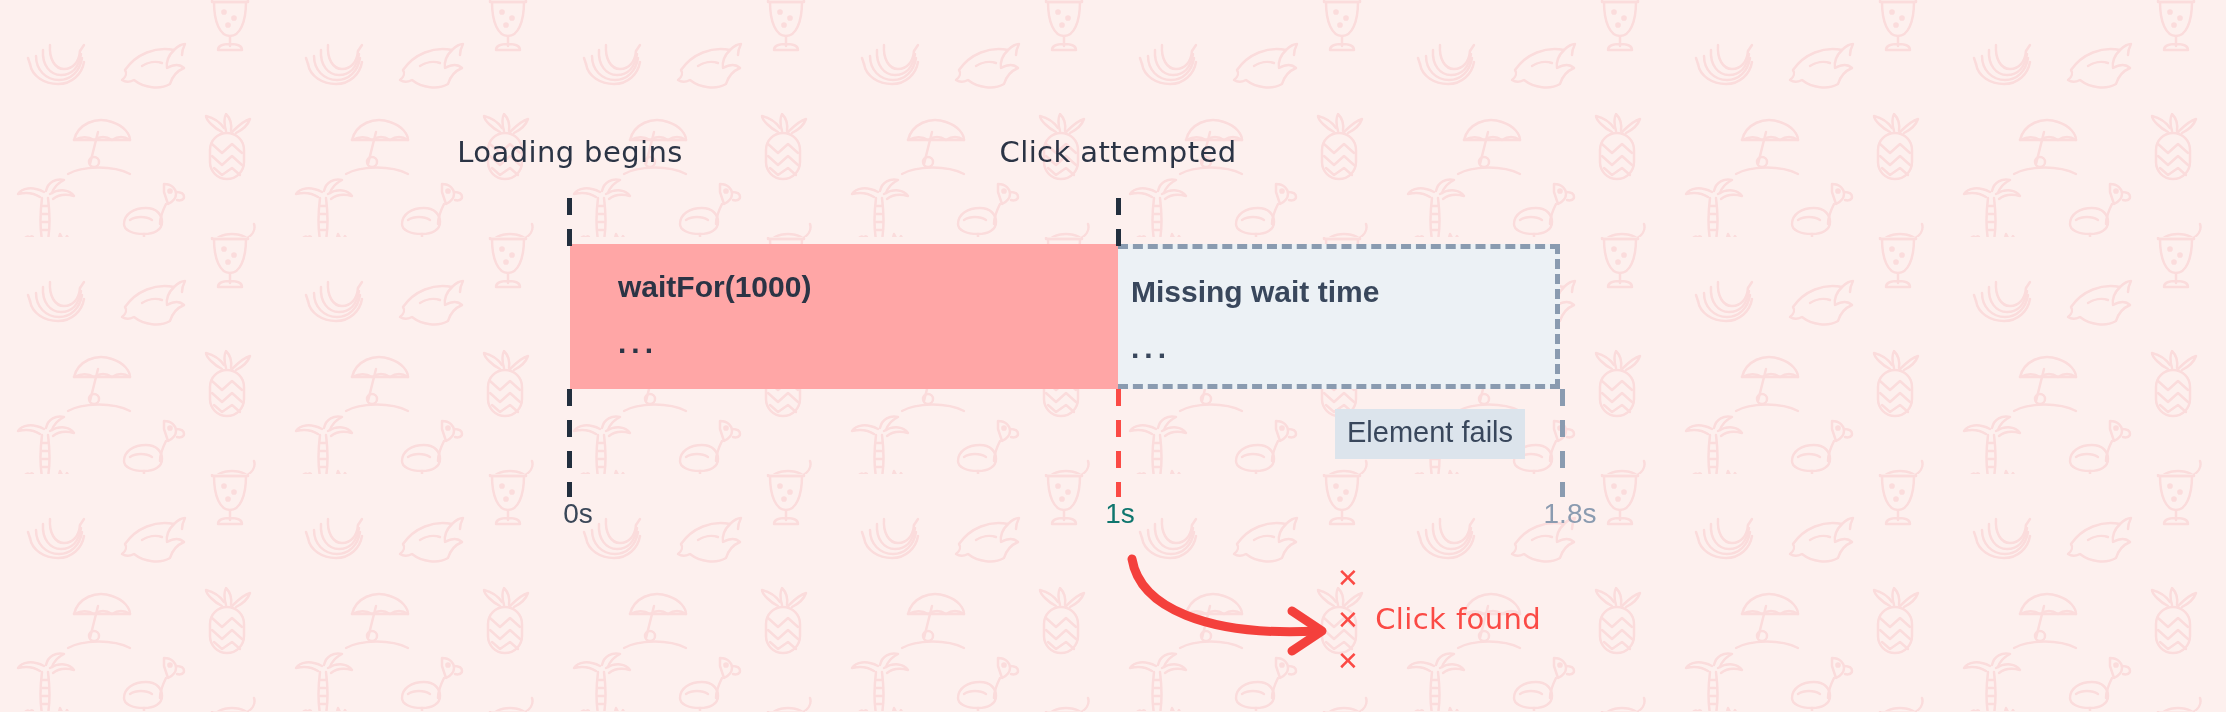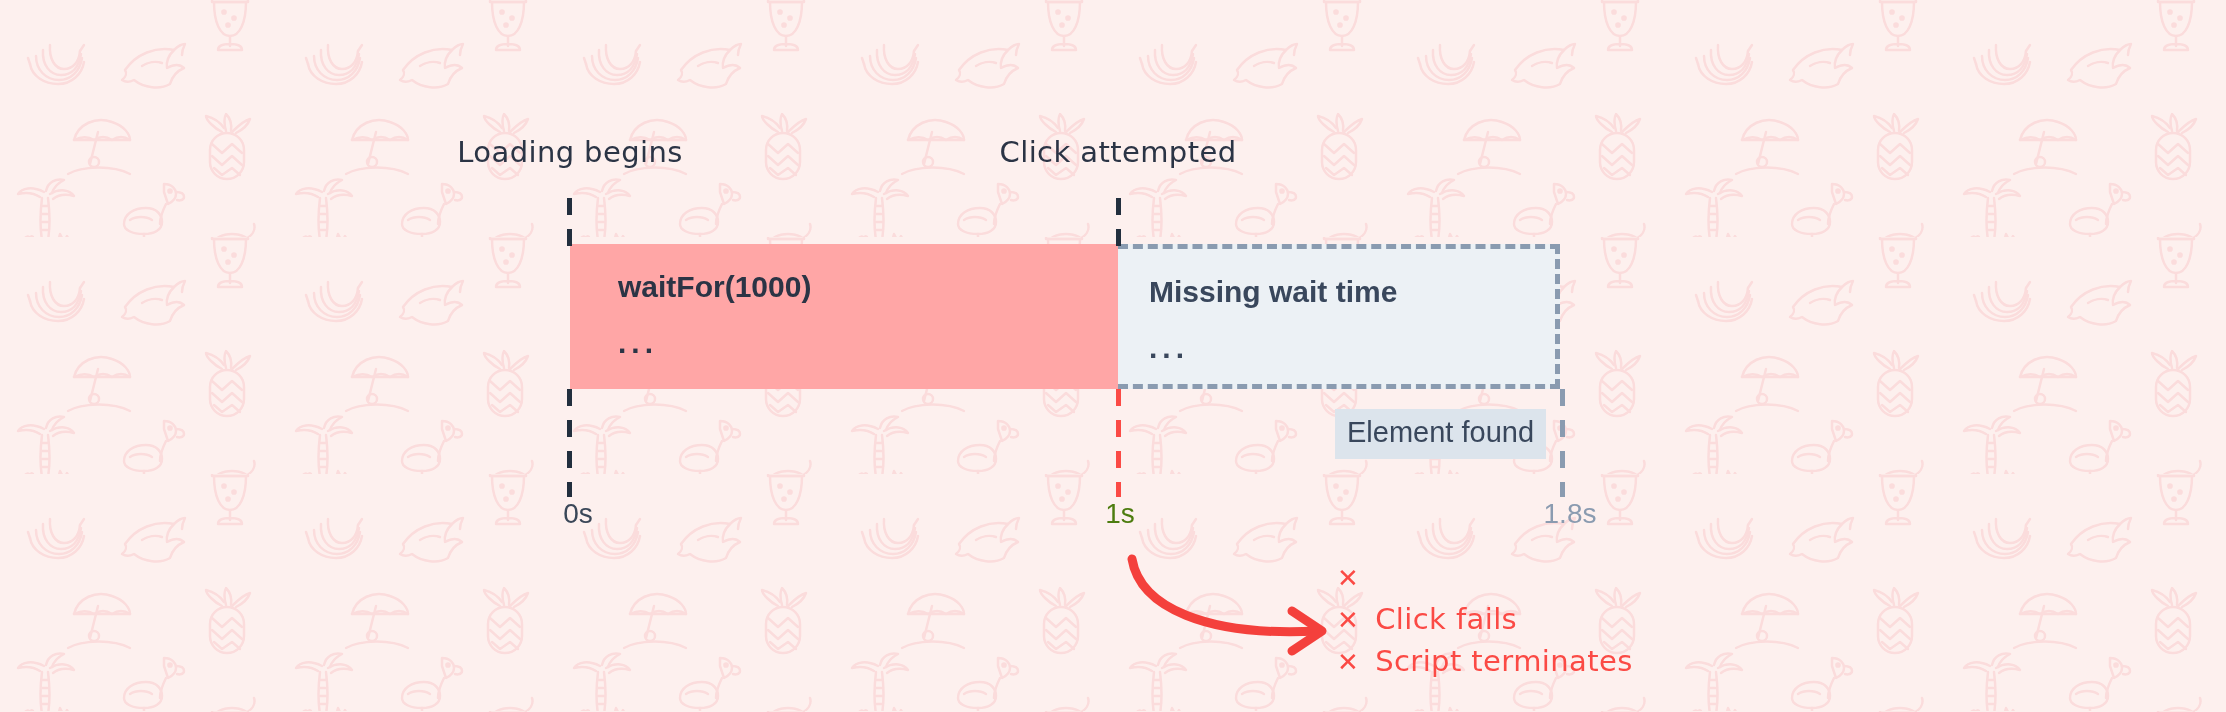--- a/index.html
+++ b/index.html
@@ -75,21 +75,21 @@
     padding: 28px 0 0 30px;
   }
   .bar-red {
     background: #FFA6A6;
     padding-left: 48px;
   }
   .bar-blue {
     background: #ECF1F5;
     border: 5px dashed #8A9BB0;
     border-left: none;
-    padding-left: 31px;
+    padding-left: 13px;
   }
   .bar-title {
     font-size: 30px;
     font-weight: bold;
     color: #2B3445;
     line-height: 1;
     margin: 0;
     white-space: nowrap;
   }
   .bar-dots {
@@ -120,21 +120,21 @@
 
   
   .time-label {
     position: absolute;
     z-index: 4;
     font-size: 28px;
     white-space: nowrap;
     transform: translateX(-50%);
   }
   .time-0   { color: #3A4758; margin-left: 8px; }
-  .time-1   { color: #4d7c0f; }
+  .time-1   { color: #0f766e; }
   .time-18  { color: #8A9BB0; }
 
   
   #arrow-wrap {
     position: absolute;
     z-index: 4;
     left: 1110px;
     top: 545px;
     width: 260px;
     height: 125px;
@@ -261,40 +261,39 @@
   <div class="bar bar-red" style="left:570px; top:244px; width:548px; height:145px;">
     <p class="bar-title">waitFor(1000)</p>
     <p class="bar-dots">...</p>
   </div>
 
   <div class="bar bar-blue" style="left:1118px; top:244px; width:442px; height:145px;">
     <p class="bar-title">Missing wait time</p>
     <p class="bar-dots">...</p>
   </div>
 
-  <div id="element-loaded" style="left:1335px; top:409px;">Element found</div>
+  <div id="element-loaded" style="left:1335px; top:409px;">Element fails</div>
 
   <div class="time-label time-0" style="left:570px;  top:498px;">0s</div>
   <div class="time-label time-1" style="left:1120px; top:498px;">1s</div>
   <div class="time-label time-18" style="left:1562px; top:498px;margin-left:8px;">1.8s</div>
 
   <div id="arrow-wrap">
     <svg viewBox="0 0 260 125" width="260" height="125" aria-hidden="true">
       <path d="M22 14 C30 62 96 92 208 86" stroke="#F4403C" stroke-width="9" fill="none" stroke-linecap="round"></path>
       <path d="M182 66 L212 86 L182 106" stroke="#F4403C" stroke-width="9" fill="none" stroke-linecap="round" stroke-linejoin="round"></path>
     </svg>
   </div>
 
   <div id="failures">
     <div class="failure-row hand">
       <span class="failure-x">✕</span>
     </div>
     <div class="failure-row hand">
       <span class="failure-x">✕</span>
-      <span>Click fails</span>
+      <span>Click found</span>
     </div>
     <div class="failure-row hand">
       <span class="failure-x">✕</span>
-      <span>Script terminates</span>
     </div>
   </div>
 
 </div>
 
 </body></html>

